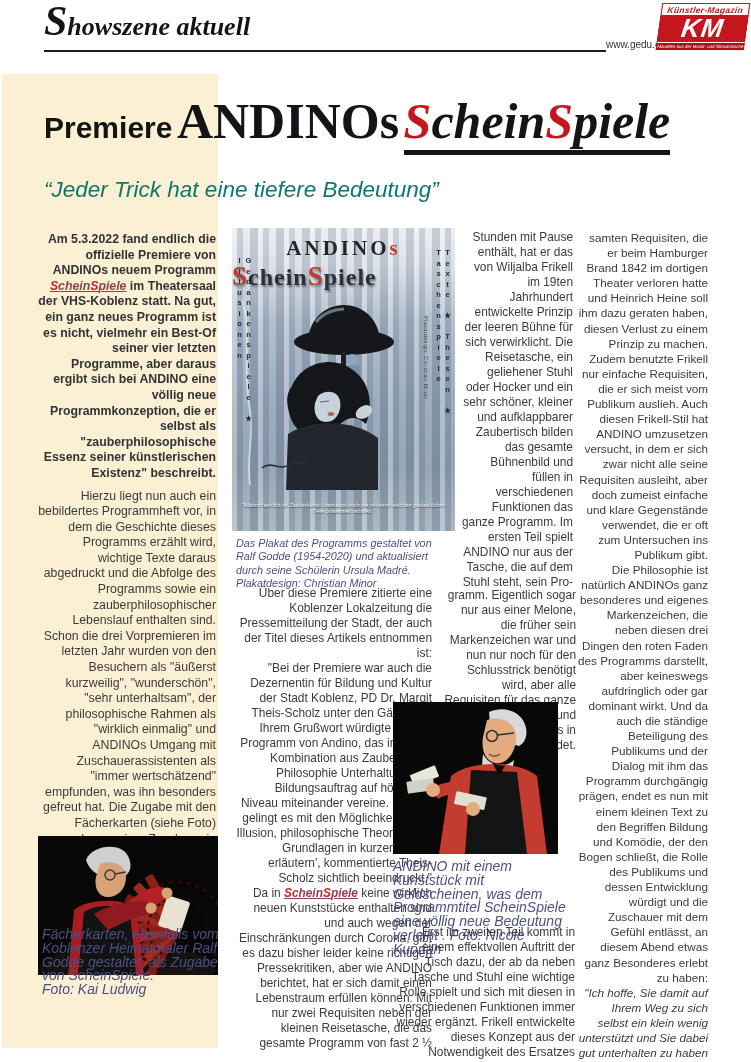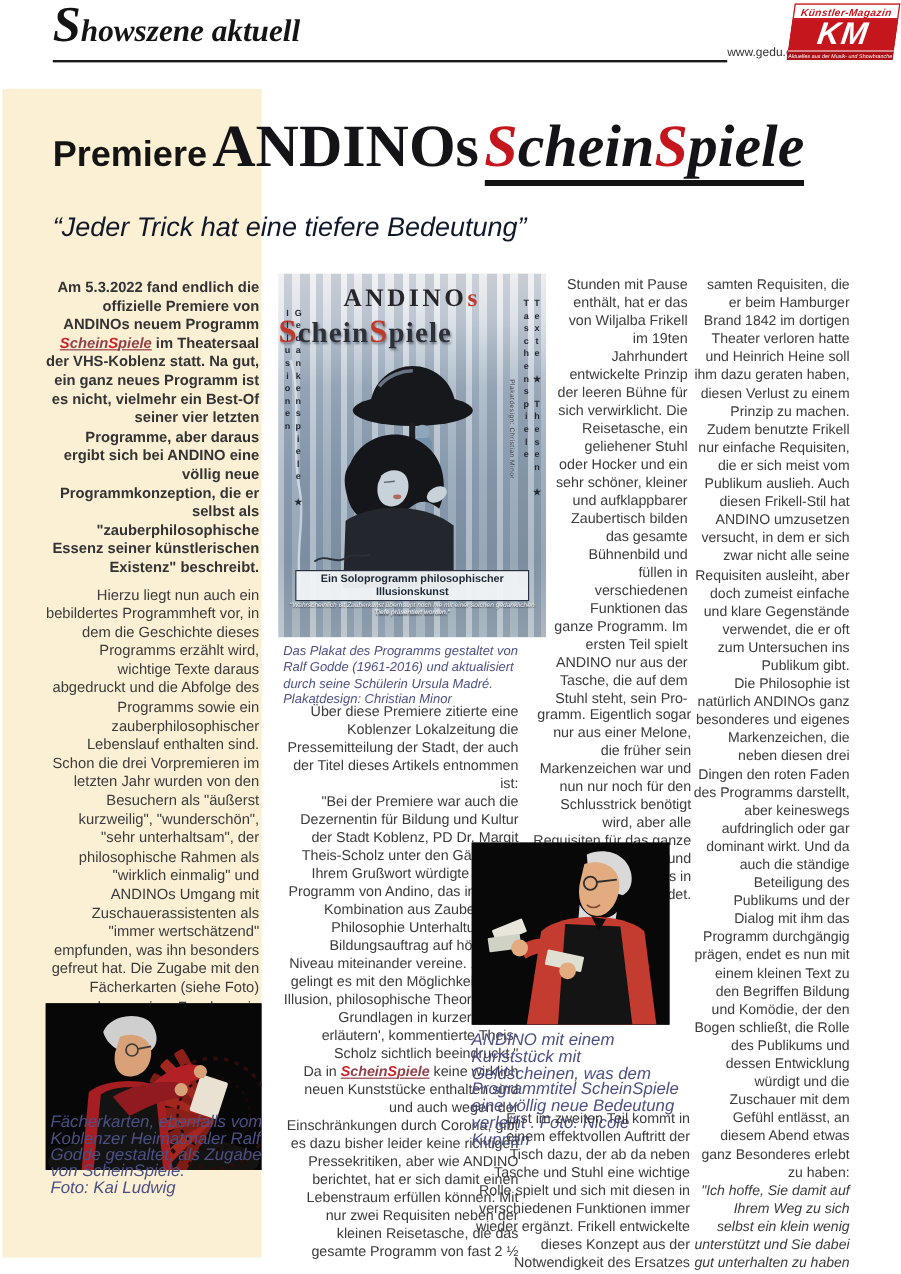--- a/index.html
+++ b/index.html
@@ -26,21 +26,21 @@
   
   .beige-box{position:absolute;left:2px;top:74px;width:216px;height:974px;background:#fbf0d3;}
 
   
   .headline{position:absolute;left:44px;top:92px;white-space:nowrap;}
   .h-premiere{font-family:"Liberation Sans",sans-serif;font-weight:bold;font-size:30px;color:#141414;}
   .h-andinos{font-family:"Liberation Serif",serif;font-weight:bold;font-size:50px;color:#141418;}
   .h-brand{font-family:"Liberation Serif",serif;font-weight:bold;font-style:italic;font-size:50px;
            color:#141418;border-bottom:5px solid #141414;padding-bottom:1px;}
   .h-brand .bc{color:#c5161d;}
-  .subtitle{position:absolute;left:44px;top:177px;font-size:22.5px;font-style:italic;color:#0f172a;}
+  .subtitle{position:absolute;left:44px;top:177px;font-size:22.5px;font-style:italic;color:#0f766e;}
 
   
   .body-text{font-size:11.9px;line-height:15px;color:#3b3b3d;text-align:right;}
   .body-text p{margin:0;}
   .col1{position:absolute;left:38px;top:232px;width:178px;font-size:12.3px;line-height:15.6px;}
   .col1 .p-intro{font-weight:bold;color:#333335;margin:0 0 7px 0;}
   .col2{position:absolute;left:236px;top:586px;width:196px;}
   .col3a{position:absolute;left:461px;top:230px;width:112px;}
   .col3b{position:absolute;left:443px;top:588px;width:133px;}
   .col3c{position:absolute;left:393px;top:925px;width:182px;}
@@ -172,24 +172,23 @@
       <path d="M86 106 C94 99 106 101 108 111 C110 121 104 132 94 132 C85 132 81 123 83 113 Z" fill="#c7d2da"></path>
       <path d="M88 112 L97 111" stroke="#5a6670" stroke-width="1.2"></path>
       <ellipse cx="99" cy="124" rx="3.4" ry="2" fill="#b36a5e"></ellipse>
       <path d="M56 144 C80 128 124 130 146 148 L146 200 L54 200 Z" fill="#23262c"></path>
       <ellipse cx="132" cy="122" rx="9" ry="6" fill="#c7d2da" transform="rotate(-30 132 122)"></ellipse>
       <path d="M30 178 C40 170 48 182 58 174 C64 170 70 176 76 172" stroke="#2a2f38" stroke-width="1.6" fill="none"></path>
     </svg>
     <div class="poster-vert poster-left-text">Gedankenspiele ★ Illusionen</div>
     <div class="poster-vert poster-right-text">Texte ★ Thesen ★ Taschenspiele</div>
     <div class="poster-credit">Plakatdesign: Christian Minor</div>
-    <div class="poster-banner">Ein Soloprogramm philosophischer Illusionskunst</div>
     <div class="poster-quote">"Wahrscheinlich ist Zauberkunst überhaupt noch nie mit einer solchen gedanklichen Tiefe präsentiert worden."</div>
   </div>
-  <div class="caption caption2">Das Plakat des Programms gestaltet von Ralf Godde (1961-2016) und aktualisiert durch seine Schülerin Ursula Madré. Plakatdesign: Christian Minor</div>
+  <div class="caption caption2">Das Plakat des Programms gestaltet von Ralf Godde (1954-2020) und aktualisiert durch seine Schülerin Ursula Madré. Plakatdesign: Christian Minor</div>
 
   <div class="col2 body-text">
     <p>Über diese Premiere zitierte eine Koblenzer Lokalzeitung die Pressemitteilung der Stadt, der auch der Titel dieses Artikels entnommen ist:</p>
     <p>"Bei der Premiere war auch die Dezernentin für Bildung und Kultur der Stadt Koblenz, PD Dr. Margit Theis-Scholz unter den Gästen. In Ihrem Grußwort würdigte sie das Programm von Andino, das in seiner Kombination aus Zauberei und Philosophie Unterhaltung und Bildungsauftrag auf höchstem Niveau miteinander vereine. ‚Andino gelingt es mit den Möglichkeiten der Illusion, philosophische Theorien und Grundlagen in kurzer Zeit zu erläutern', kommentierte Theis-Scholz sichtlich beeindruckt."</p>
     <p><span>Da in </span><span class="brand-inline"><span class="bc">S</span><span>chein</span><span class="bc">S</span><span>piele</span></span><span> keine wirklich neuen Kunststücke enthalten sind und auch wegen der Einschränkungen durch Corona, gibt es dazu bisher leider keine richtigen Pressekritiken, aber wie ANDINO berichtet, hat er sich damit einen Lebenstraum erfüllen können: Mit nur zwei Requisiten neben der kleinen Reisetasche, die das gesamte Programm von fast 2 ½</span></p>
   </div>
 
   <div class="col3a body-text">Stunden mit Pause enthält, hat er das von Wiljalba Frikell im 19ten Jahrhundert entwickelte Prinzip der leeren Bühne für sich verwirklicht. Die Reisetasche, ein geliehener Stuhl oder Hocker und ein sehr schöner, kleiner und aufklappbarer Zaubertisch bilden das gesamte Bühnenbild und füllen in verschiedenen Funktionen das ganze Programm. Im ersten Teil spielt ANDINO nur aus der Tasche, die auf dem Stuhl steht, sein Pro-</div>
   <div class="col3b body-text">gramm. Eigentlich sogar nur aus einer Melone, die früher sein Markenzeichen war und nun nur noch für den Schlusstrick benötigt wird, aber alle Requisiten für das ganze Programm enthält und sich selbst ebenfalls in der Tasche befindet.</div>
 

